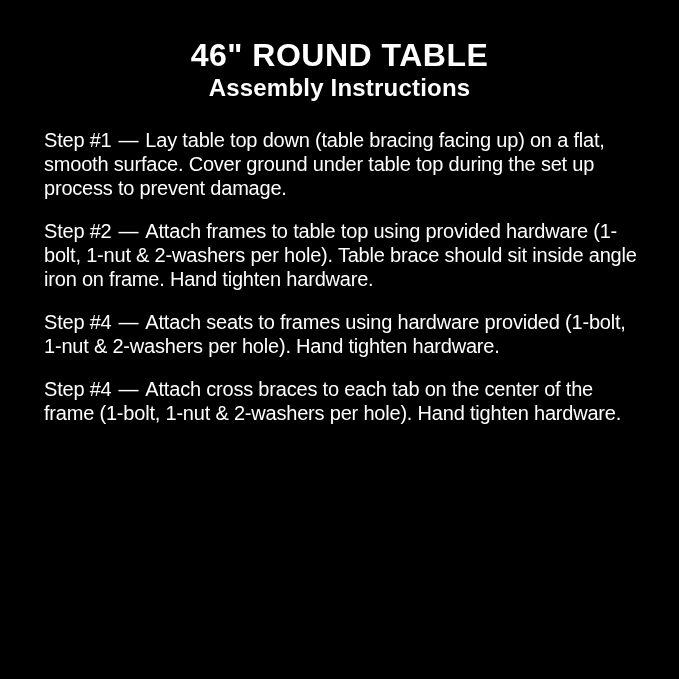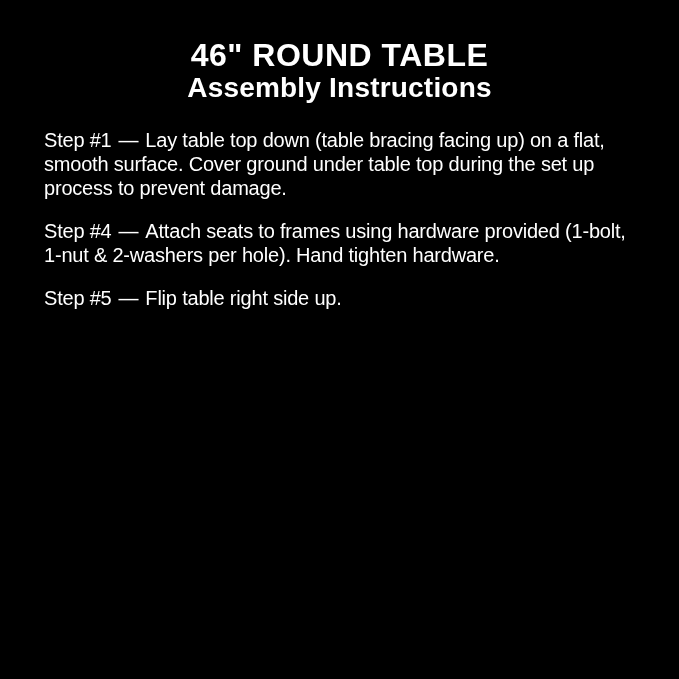--- a/index.html
+++ b/index.html
@@ -26,21 +26,21 @@
   .title {
     margin: 0 8px 0 0;
     font-size: 32px;
     line-height: 38px;
     text-align: center;
     letter-spacing: 0.5px;
     font-weight: 700;
   }
   .subtitle {
     margin: 0 8px 26px 0;
-    font-size: 28px;
+    font-size: 24px;
     line-height: 28px;
     text-align: center;
     letter-spacing: 0.2px;
     font-weight: 700;
   }
   .steps {
     max-width: 598px;
   }
   .step {
     margin: 0 0 19px 0;
@@ -57,21 +57,22 @@
 </head>
 <body>
 
 <div class="canvas" style="background: rgb(0, 0, 0); color: rgb(255, 255, 255);">
   <div class="sheet">
     <h1 class="title">46" ROUND TABLE</h1>
     <h2 class="subtitle">Assembly Instructions</h2>
     <div class="steps">
   <p class="step"><span>Step #1</span><span class="step-dash">—</span><span>Lay table top down (table bracing facing up) on a flat, smooth surface. Cover ground under table top during the set up process to prevent damage.</span></p>
 
+  <p class="step"><span>Step #2</span><span class="step-dash">—</span><span>Attach frames to table top using provided hardware (1-bolt, 1-nut &amp; 2-washers per hole). Table brace should sit inside angle iron on frame. Hand tighten hardware.</span></p>
 
   <p class="step"><span>Step #4</span><span class="step-dash">—</span><span>Attach seats to frames using hardware provided (1-bolt, 1-nut &amp; 2-washers per hole). Hand tighten hardware.</span></p>
 
+  <p class="step"><span>Step #4</span><span class="step-dash">—</span><span>Attach cross braces to each tab on the center of the frame (1-bolt, 1-nut &amp; 2-washers per hole). Hand tighten hardware.</span></p>
 
-  <p class="step"><span>Step #5</span><span class="step-dash">—</span><span>Flip table right side up.</span></p>
 
 </div>
   </div>
 </div>
 
 </body></html>

